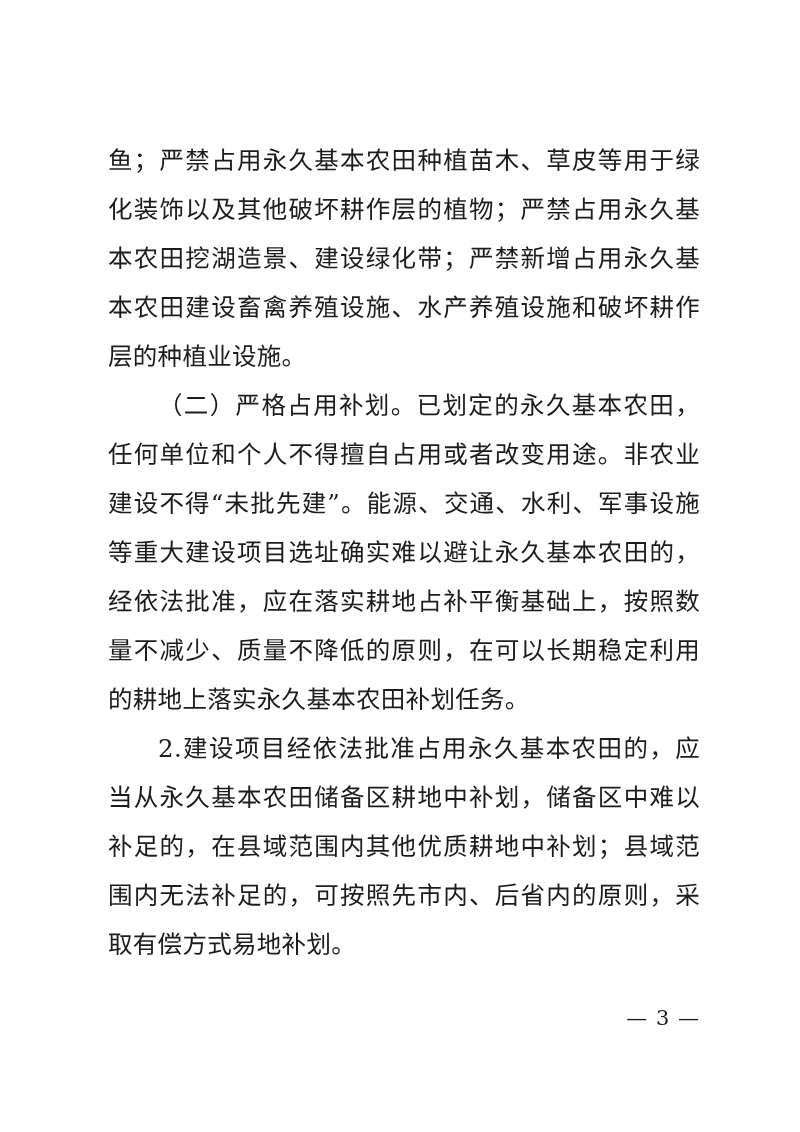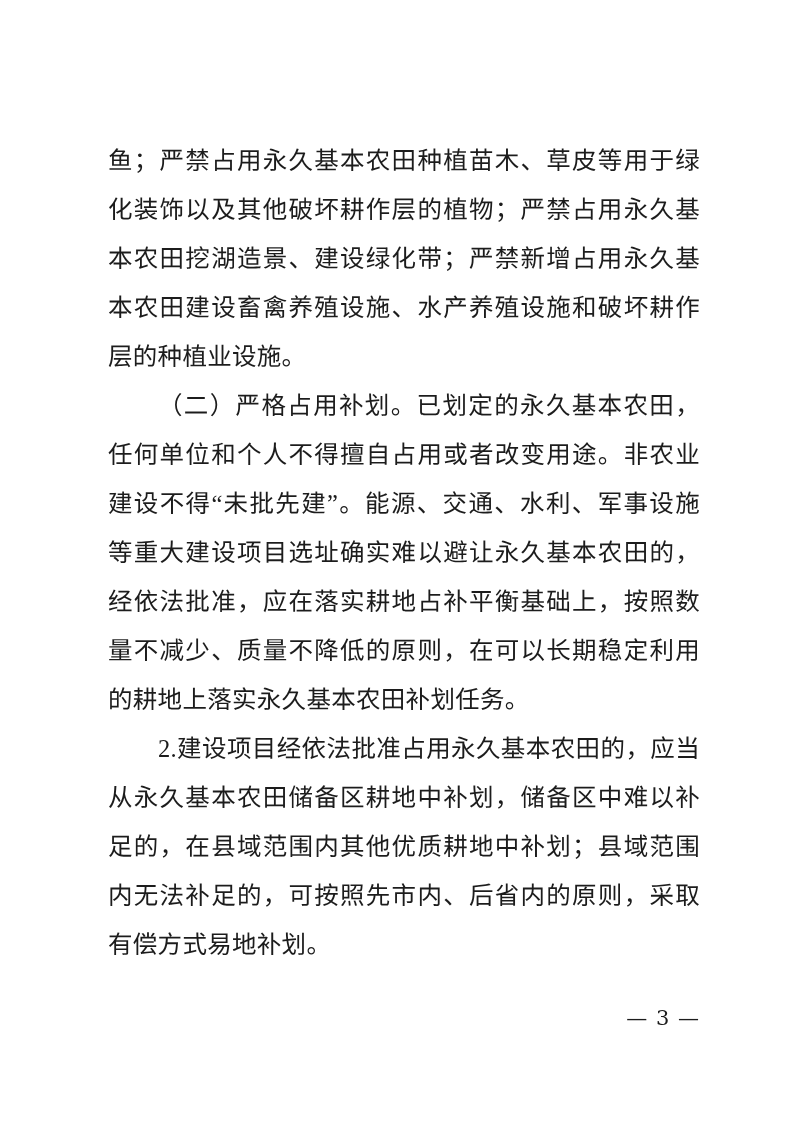--- a/index.html
+++ b/index.html
@@ -31,21 +31,20 @@
     text-justify: inter-character;
     text-align-last: left;
     letter-spacing: 0.3px;
     margin: 0;
     color: #1c1c1c;
     font-weight: 400;
     word-break: break-all;
   }
   .para.indent {
     text-indent: 50px;
-    font-family: Liberation Serif, serif;
   }
   .page-number {
     position: absolute;
     left: 108px;
     top: 1002px;
     width: 592px;
     text-align: right;
     font-size: 21px;
     line-height: 32px;
     color: #1c1c1c;

